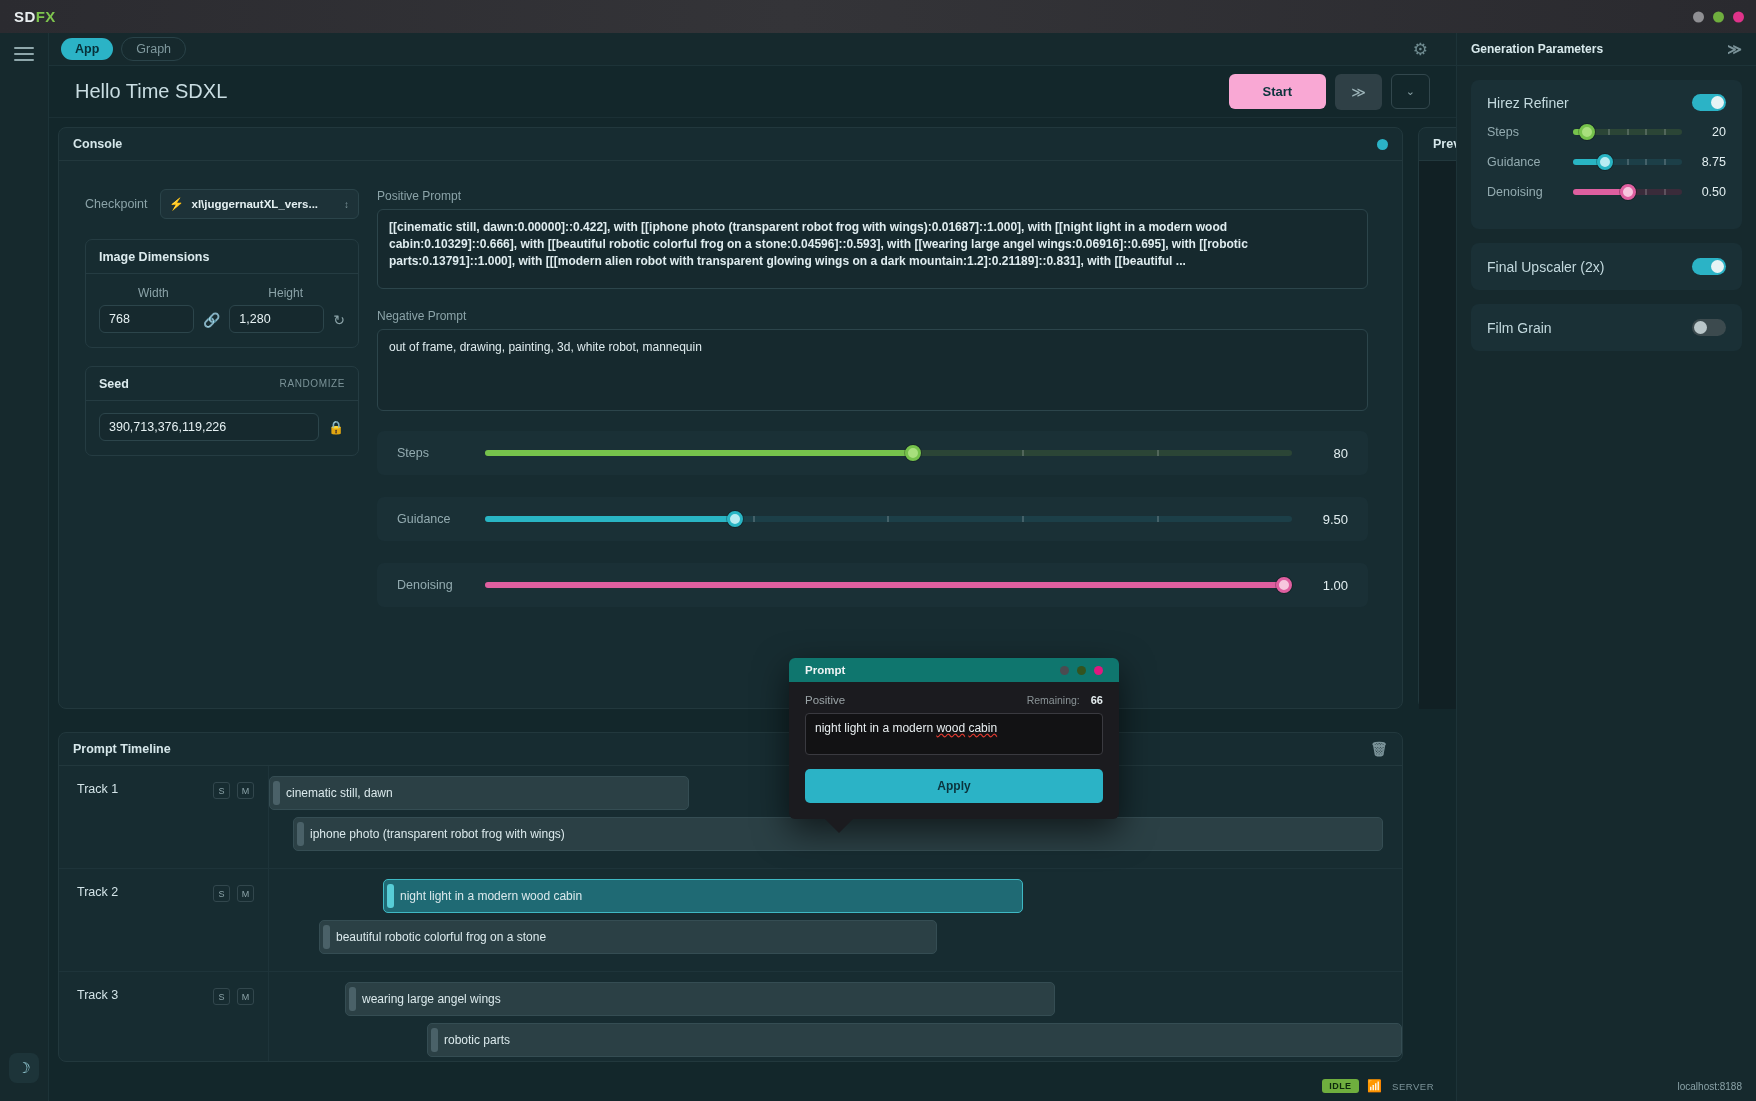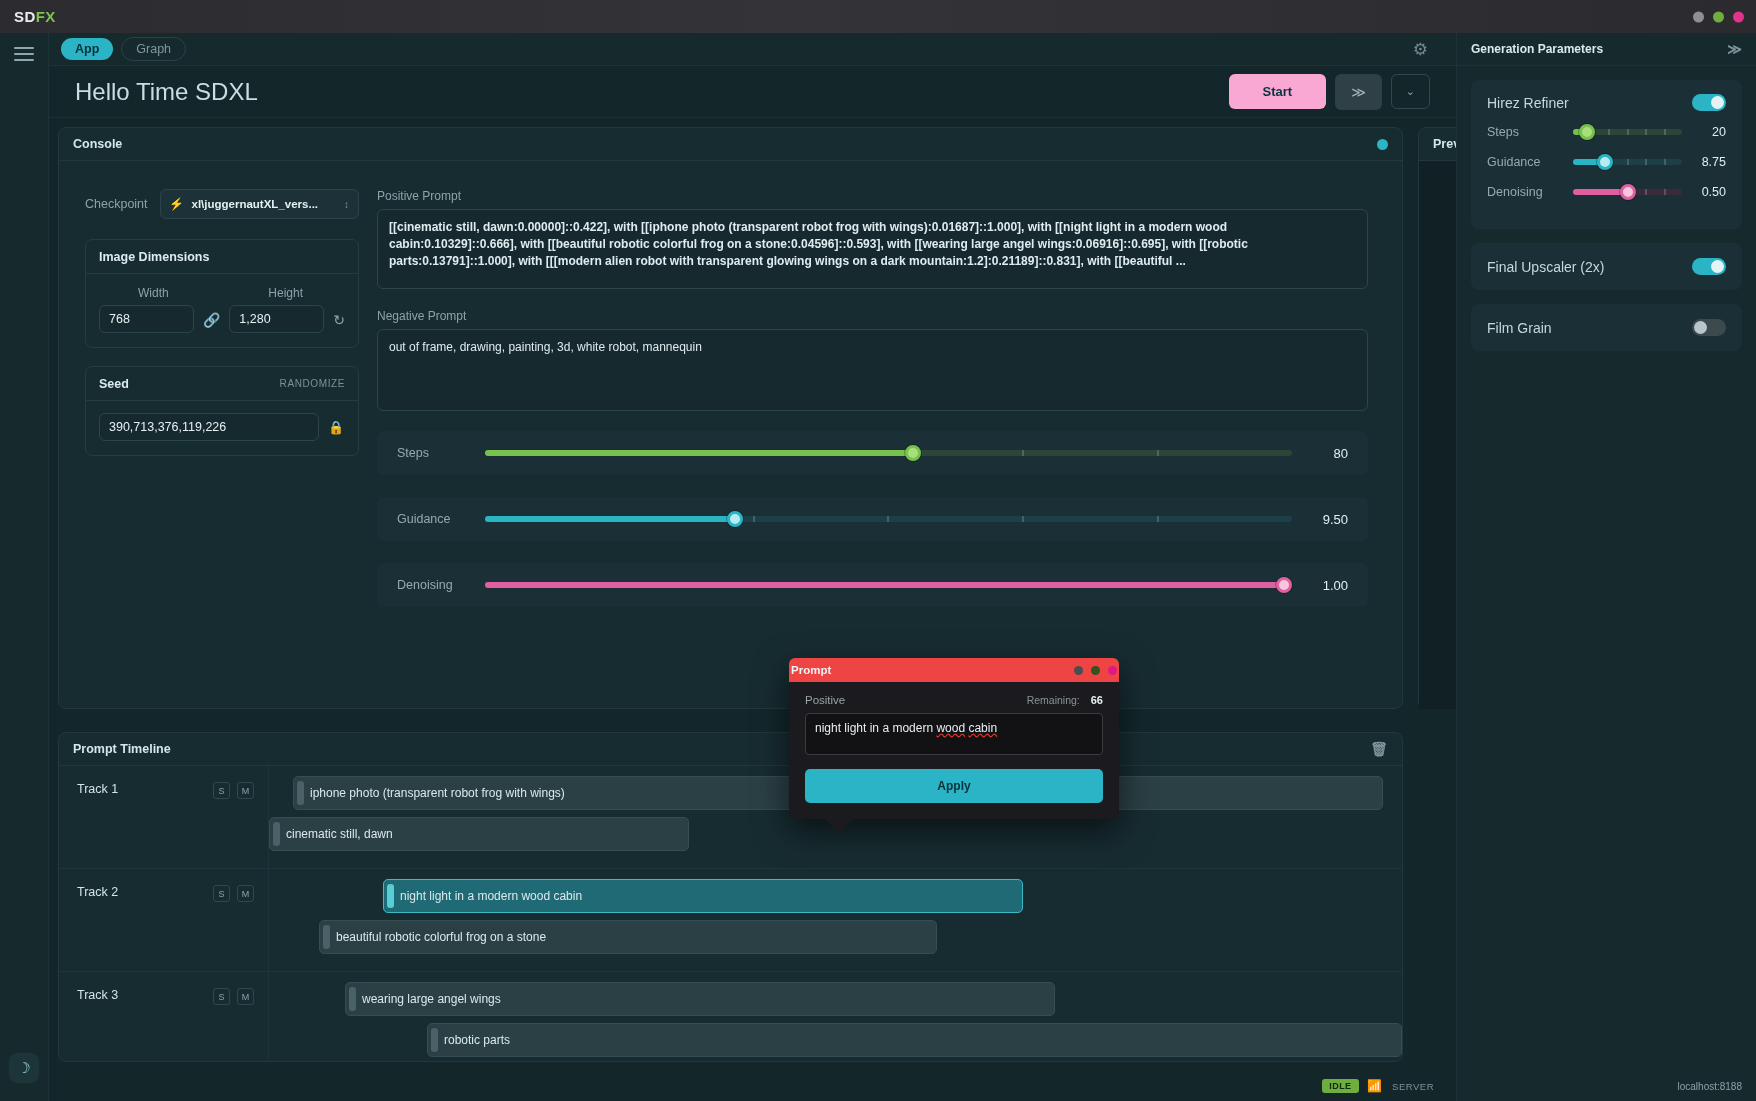--- a/index.html
+++ b/index.html
@@ -48,21 +48,21 @@
   .tab.active { background: #2bb3c6; color: #07313a; font-weight: bold; }
   .tab.inactive { color: #7f989d; border: 1px solid #294248; }
   .gear { margin-left: auto; color: #6f8b90; font-size: 17px; margin-right: 316px; }
 
   
   .mainhdr {
     position: absolute; left: 49px; top: 66px; right: 300px; height: 52px;
     display: flex; align-items: center; padding: 0 26px; border-bottom: 1px solid #1b3035;
     background: #13272b;
   }
-  .page-title { font-size: 24px; color: #c9dde2; font-weight: 400; }
+  .page-title { font-size: 20px; color: #c9dde2; font-weight: 400; }
   .hdr-actions { margin-left: auto; display: flex; gap: 9px; align-items: center; }
   .btn-start {
     background: #f9a8d4; color: #0b333c; font-weight: bold; font-size: 13px;
     border: none; border-radius: 6px; padding: 10px 34px; cursor: pointer;
   }
   .btn-chev {
     background: #2f4046; color: #9fb6bb; border: none; border-radius: 6px;
     padding: 10px 16px; font-size: 14px; cursor: pointer;
   }
   .btn-caret {
@@ -211,22 +211,22 @@
   .sb-slider .sl-val { width: 44px; font-size: 12.5px; }
   .sb-card.flat { display: flex; align-items: center; padding: 15px 16px; }
   .sb-card.flat .sb-card-title { margin-bottom: 0; width: 100%; }
 
   
   .popup {
     position: absolute; left: 789px; top: 658px; width: 330px; z-index: 40;
     background: #1b1b1f; border-radius: 6px; box-shadow: 0 12px 34px rgba(0,0,0,.6);
   }
   .pu-hdr {
-    height: 24px; display: flex; align-items: center; padding: 0 2px; position: relative;
-    background: #ef4444; border-radius: 6px 6px 0 0;
+    height: 24px; display: flex; align-items: center; padding: 0 16px; position: relative;
+    background: #0f766e; border-radius: 6px 6px 0 0;
   }
   .pu-title { font-size: 11.5px; font-weight: bold; color: #eef3f4; }
   .pu-dots { margin-left: auto; display: flex; gap: 8px; }
   .pu-dot { width: 9px; height: 9px; border-radius: 50%; }
   .pu-body { padding: 12px 16px 16px; }
   .pu-row { display: flex; align-items: flex-start; margin-bottom: 7px; }
   .pu-lab { font-size: 11.5px; color: #9aa3a6; }
   .pu-rem { margin-left: auto; font-size: 10.5px; color: #8a9396; }
   .pu-rem b { color: #e6eef0; margin-left: 11px; font-size: 11px; }
   .pu-ta {
@@ -433,22 +433,22 @@
     <span class="trashico">🗑</span>
   </div>
   <div id="tl-rows">
       <div class="tl-row">
         <div class="tl-name">
           <span class="tname">Track 1</span>
           <span class="smbtn">S</span>
           <span class="smbtn">M</span>
         </div>
         <div class="tl-lanes">
+          <div class="clip" style="margin-left: 0px; width: 420px;">cinematic still, dawn</div>
           <div class="clip" style="margin-left: 24px; width: 1090px;">iphone photo (transparent robot frog with wings)</div>
-          <div class="clip" style="margin-left: 0px; width: 420px;">cinematic still, dawn</div>
         </div>
       </div>
       <div class="tl-row">
         <div class="tl-name">
           <span class="tname">Track 2</span>
           <span class="smbtn">S</span>
           <span class="smbtn">M</span>
         </div>
         <div class="tl-lanes">
           <div class="clip sel" style="margin-left: 114px; width: 640px;">night light in a modern wood cabin</div>

